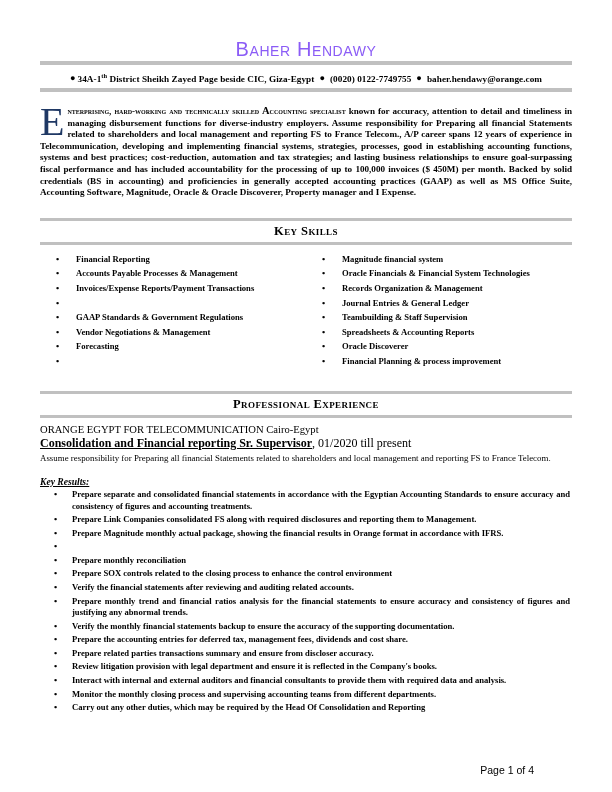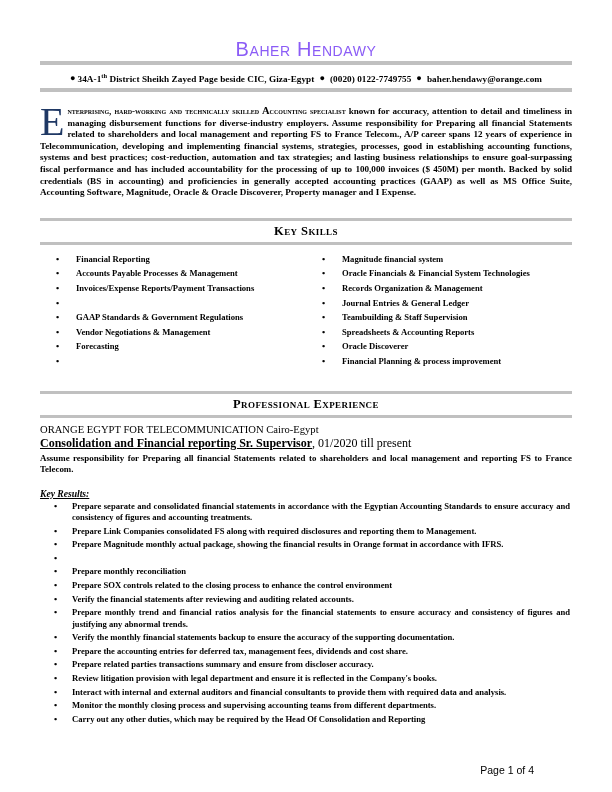--- a/index.html
+++ b/index.html
@@ -144,21 +144,21 @@
     font-size: 12px;
   }
   .exp-role .strong {
     font-weight: bold;
     text-decoration: underline;
   }
   .exp-desc {
     width: 532px;
     margin: 2px auto 0 auto;
     font-size: 8.9px;
-    font-weight: bold;
+    font-weight: normal;
     line-height: 11.6px;
     text-align: justify;
   }
   .key-results {
     width: 532px;
     margin: 12px auto 0 auto;
     font-size: 9.6px;
     font-weight: bold;
     font-style: italic;
     text-decoration: underline;

